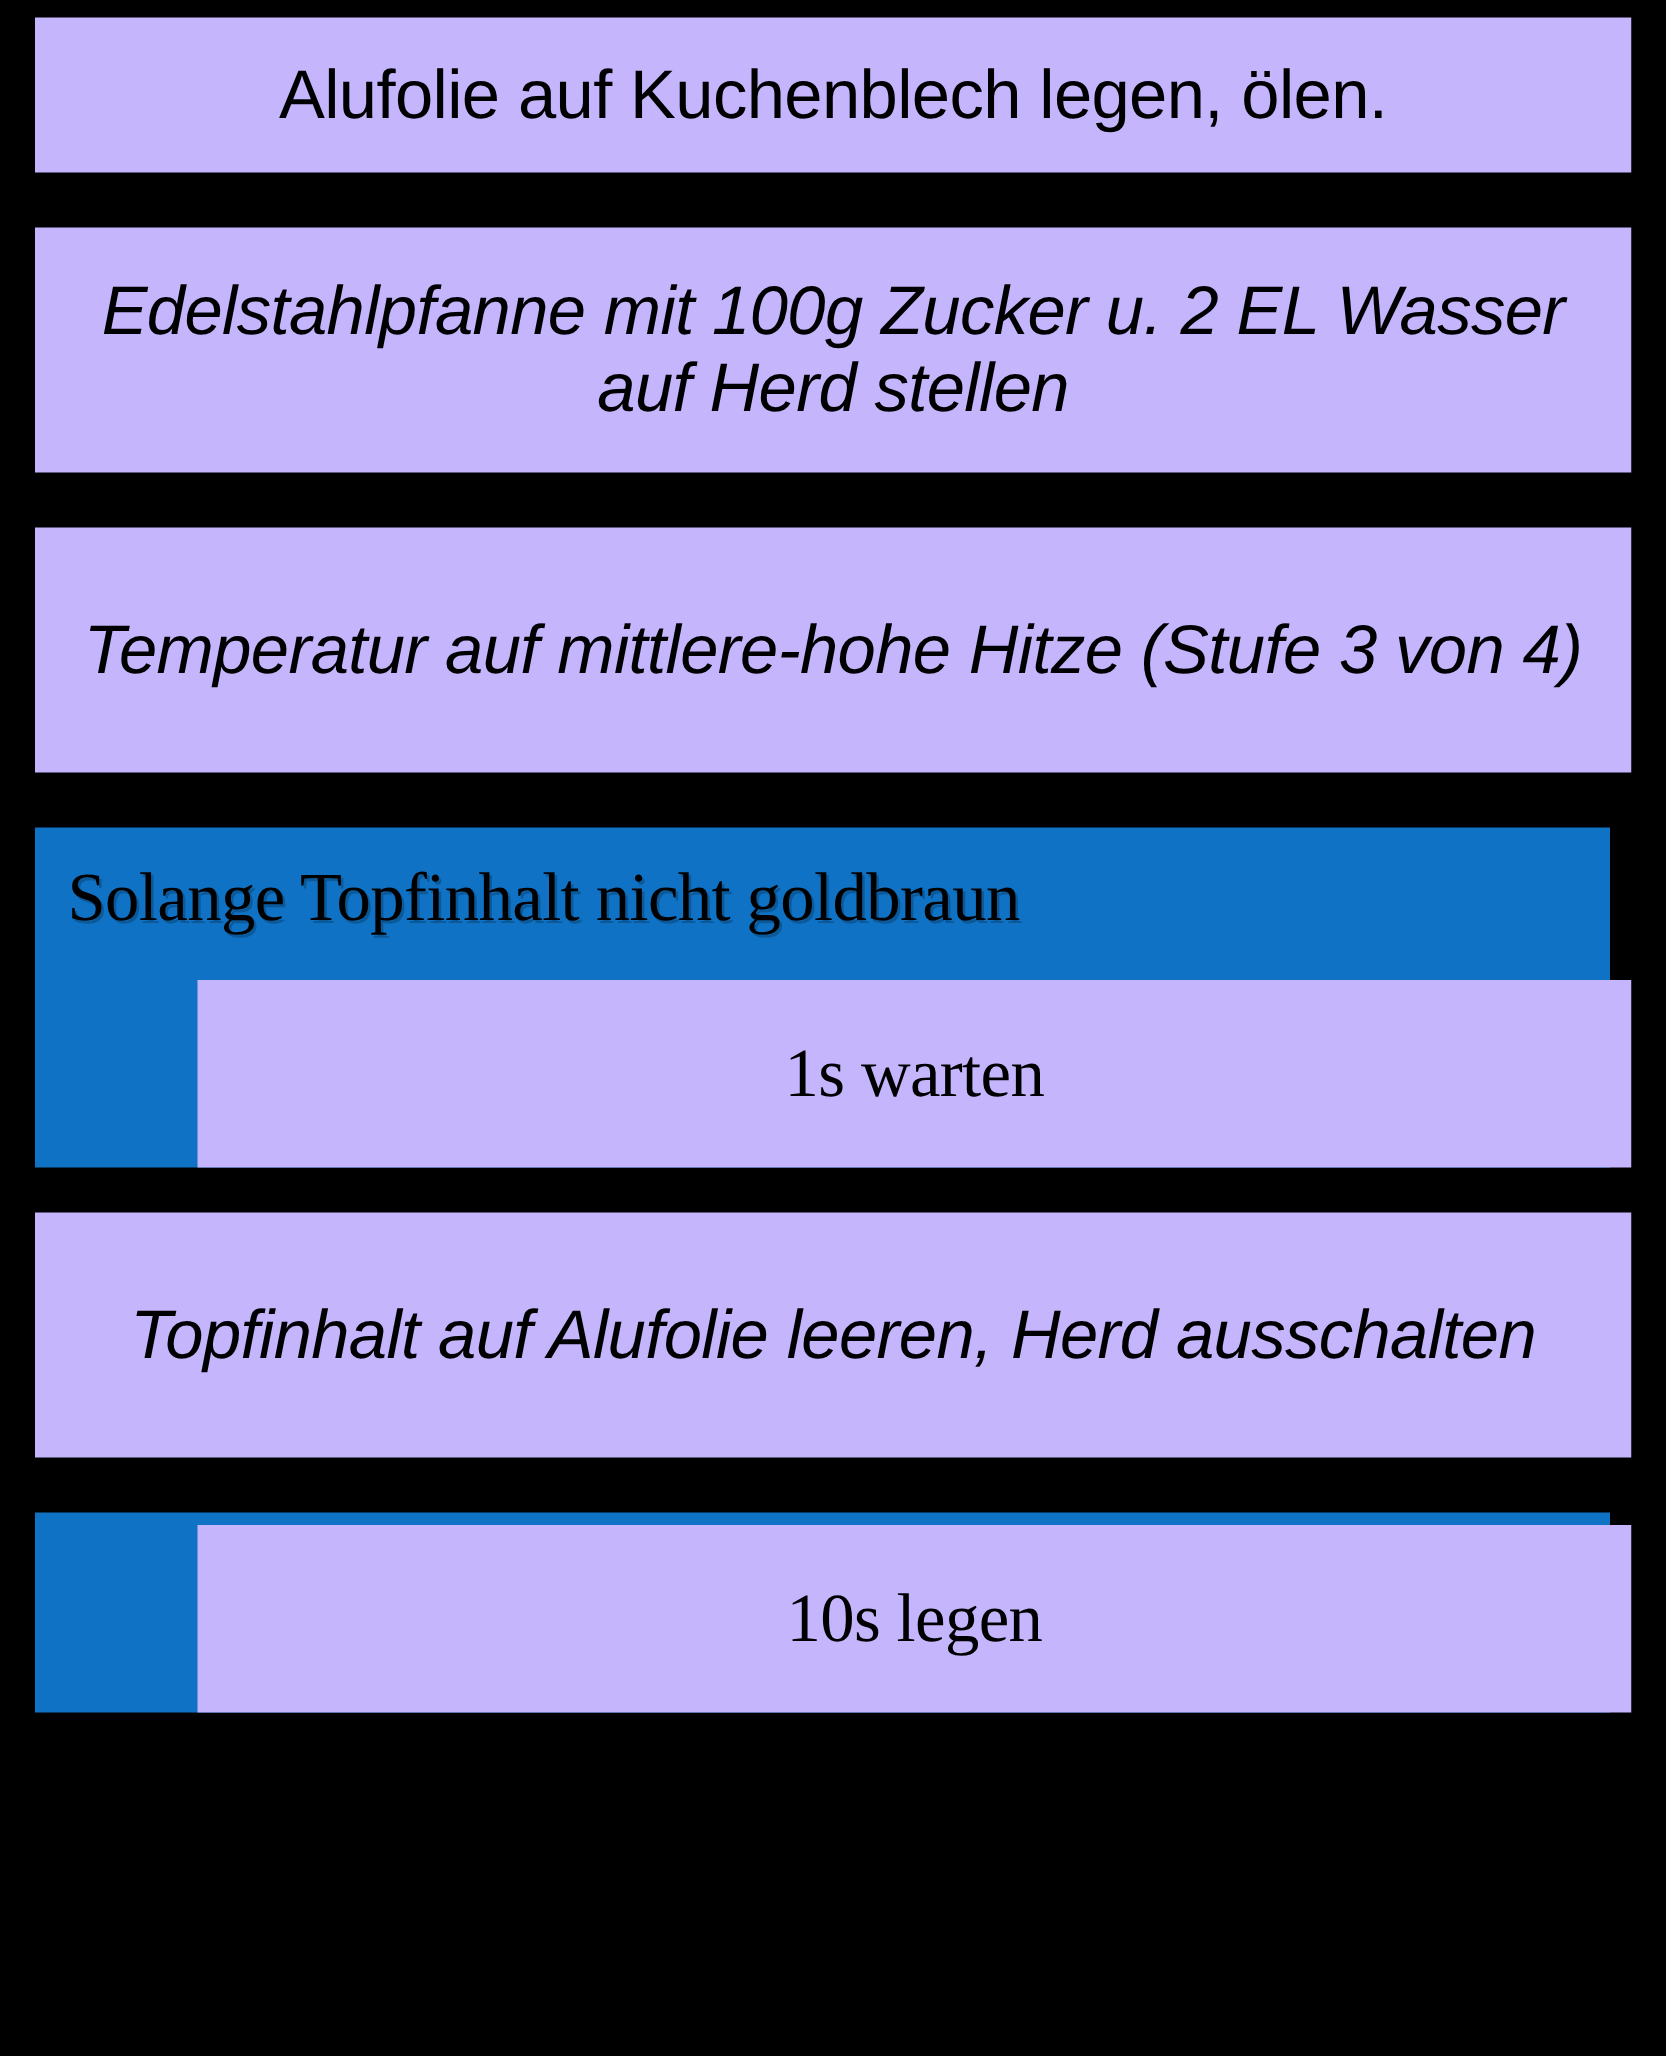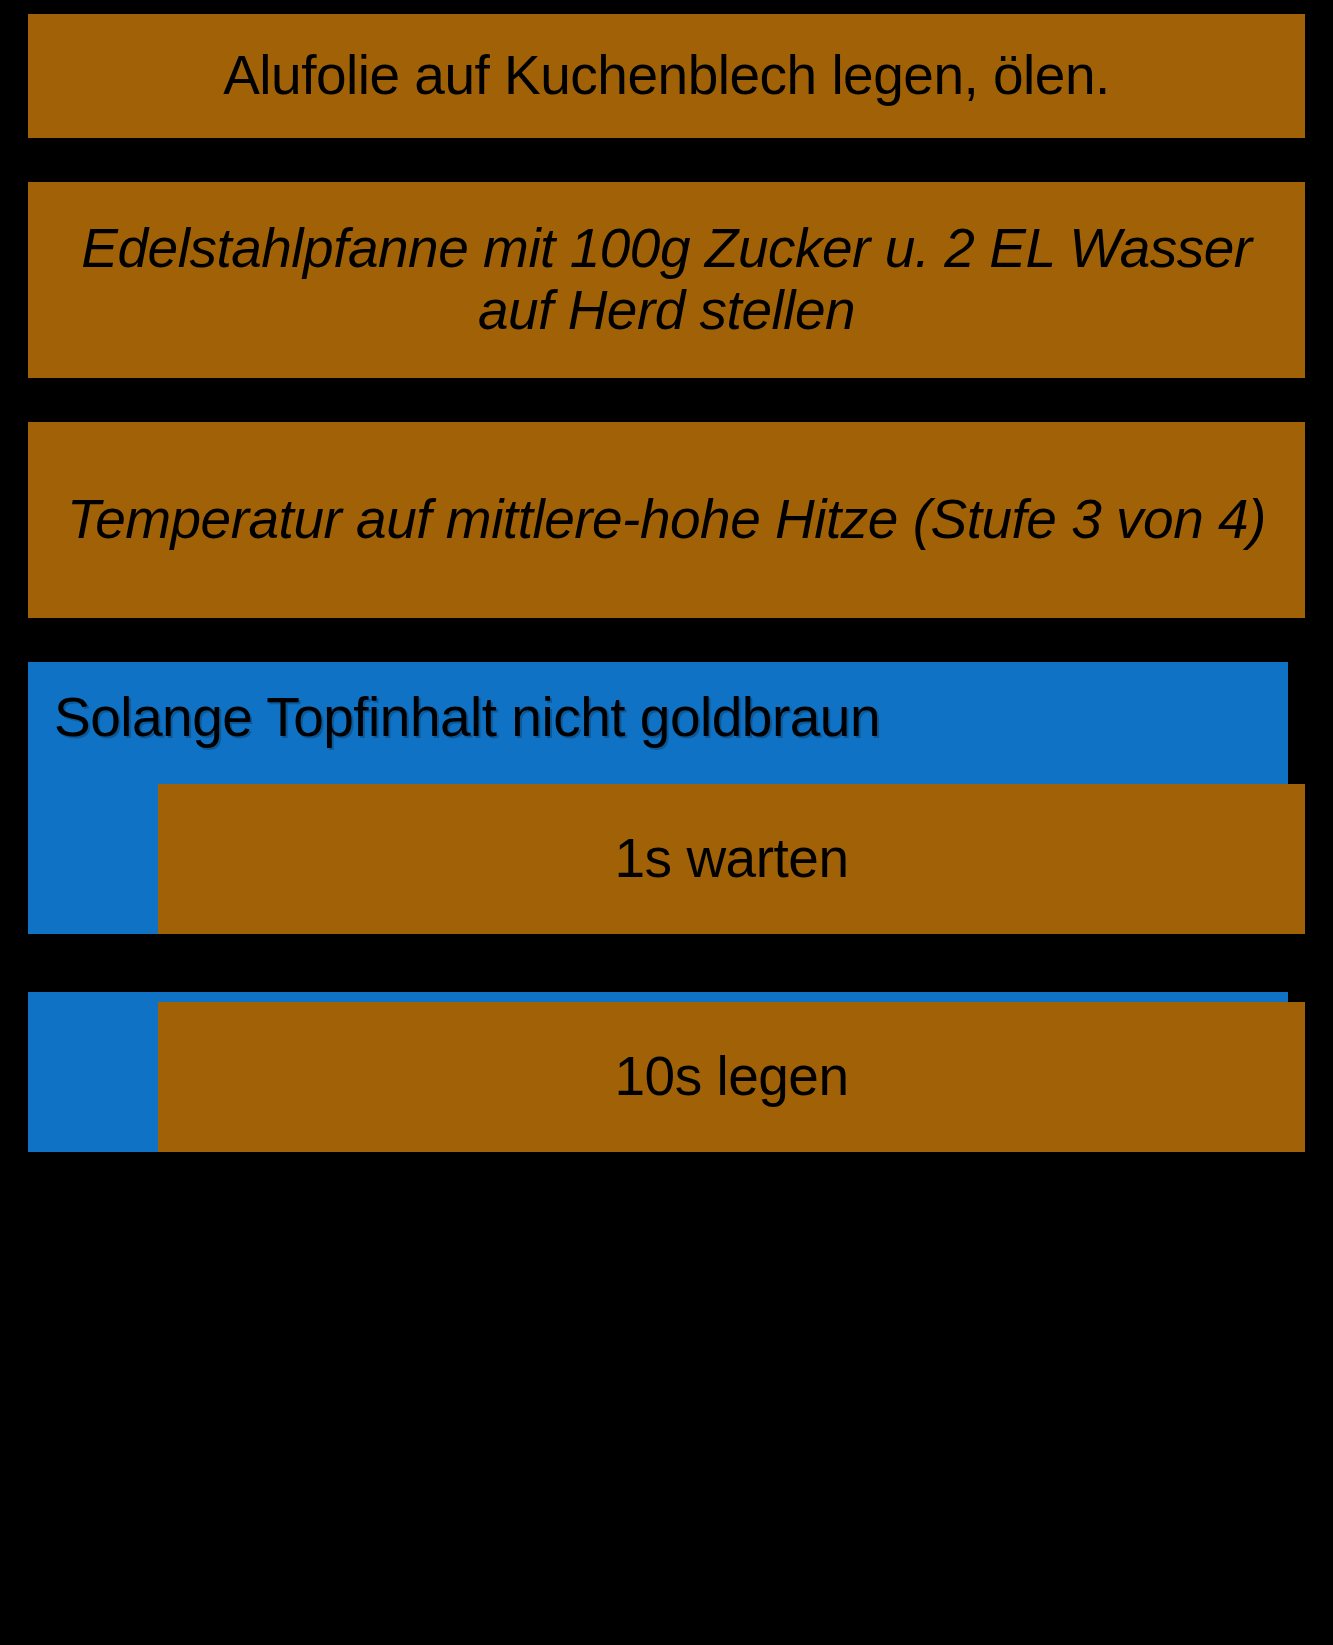--- a/index.html
+++ b/index.html
@@ -16,45 +16,46 @@
   .canvas {
     position: relative;
     width: 1333px;
     height: 1645px;
     background: #000000;
     box-sizing: border-box;
     padding: 14px 28px 0 28px;
   }
   .block {
     box-sizing: border-box;
-    background: #a16207;
+    background: #c4b5fd;
     color: #000000;
     text-align: center;
     display: flex;
     align-items: center;
     justify-content: center;
     padding: 4px 18px;
     font-size: 55px;
     line-height: 1.12;
     letter-spacing: -0.5px;
   }
   .stmt {
     width: 1277px;
     margin: 0 0 44px 0;
   }
   .h-single { height: 124px; }
   .h-double { height: 196px; font-style: italic; }
 
   
   .loop {
     width: 1260px;
-    margin: 0 0 58px 0;
+    margin: 0 0 36px 0;
     background: #0F72C4;
     position: relative;
     box-sizing: border-box;
+    font-family: Liberation Serif, serif;
   }
   .loop-header {
     box-sizing: border-box;
     width: 100%;
     height: 112px;
     display: flex;
     align-items: center;
     justify-content: flex-start;
     padding-left: 26px;
     color: #000000;
@@ -89,20 +90,21 @@
 
   <div class="block stmt h-double">Temperatur auf mittlere-hohe Hitze (Stufe 3 von 4)</div>
 
   <div class="loop">
     <div class="loop-header">Solange Topfinhalt nicht goldbraun</div>
     <div class="loop-body">
       <div class="block">1s warten</div>
     </div>
   </div>
 
+  <div class="block stmt h-double">Topfinhalt auf Alufolie leeren, Herd ausschalten</div>
 
   <div class="loop loop-last">
     <div class="loop-body">
       <div class="block">10s legen</div>
     </div>
   </div>
 
 </div>
 
 </body></html>

